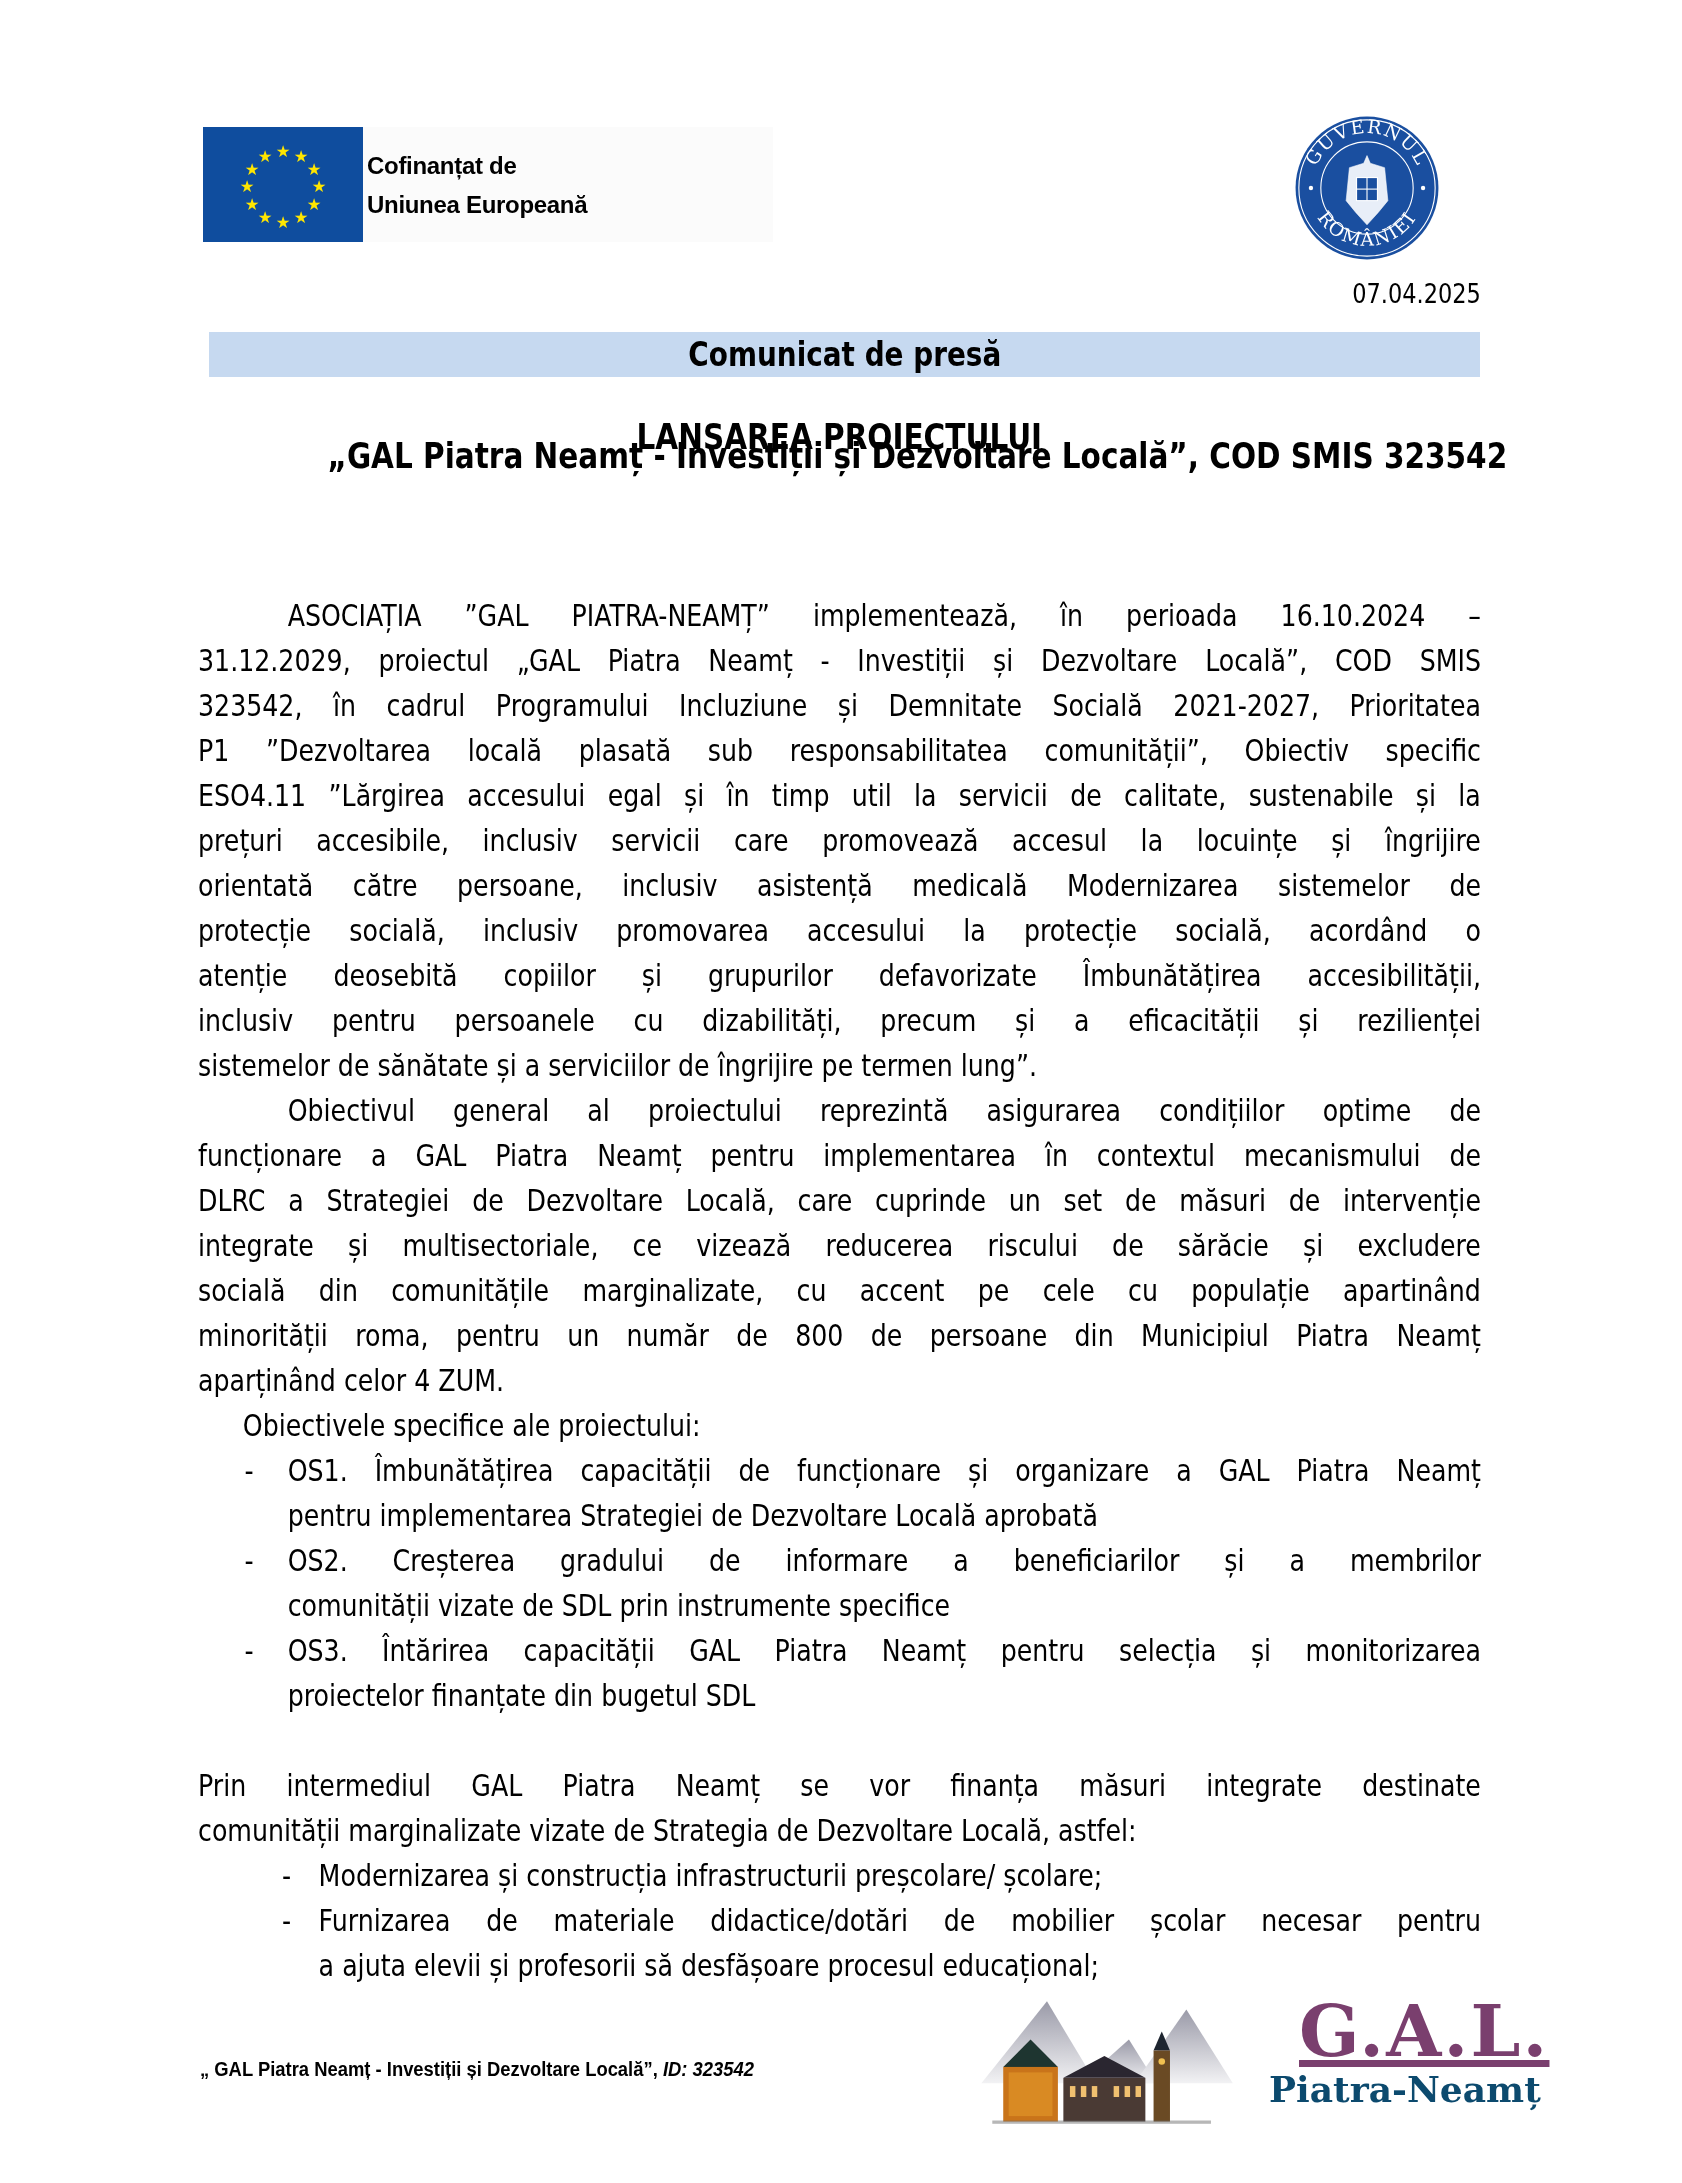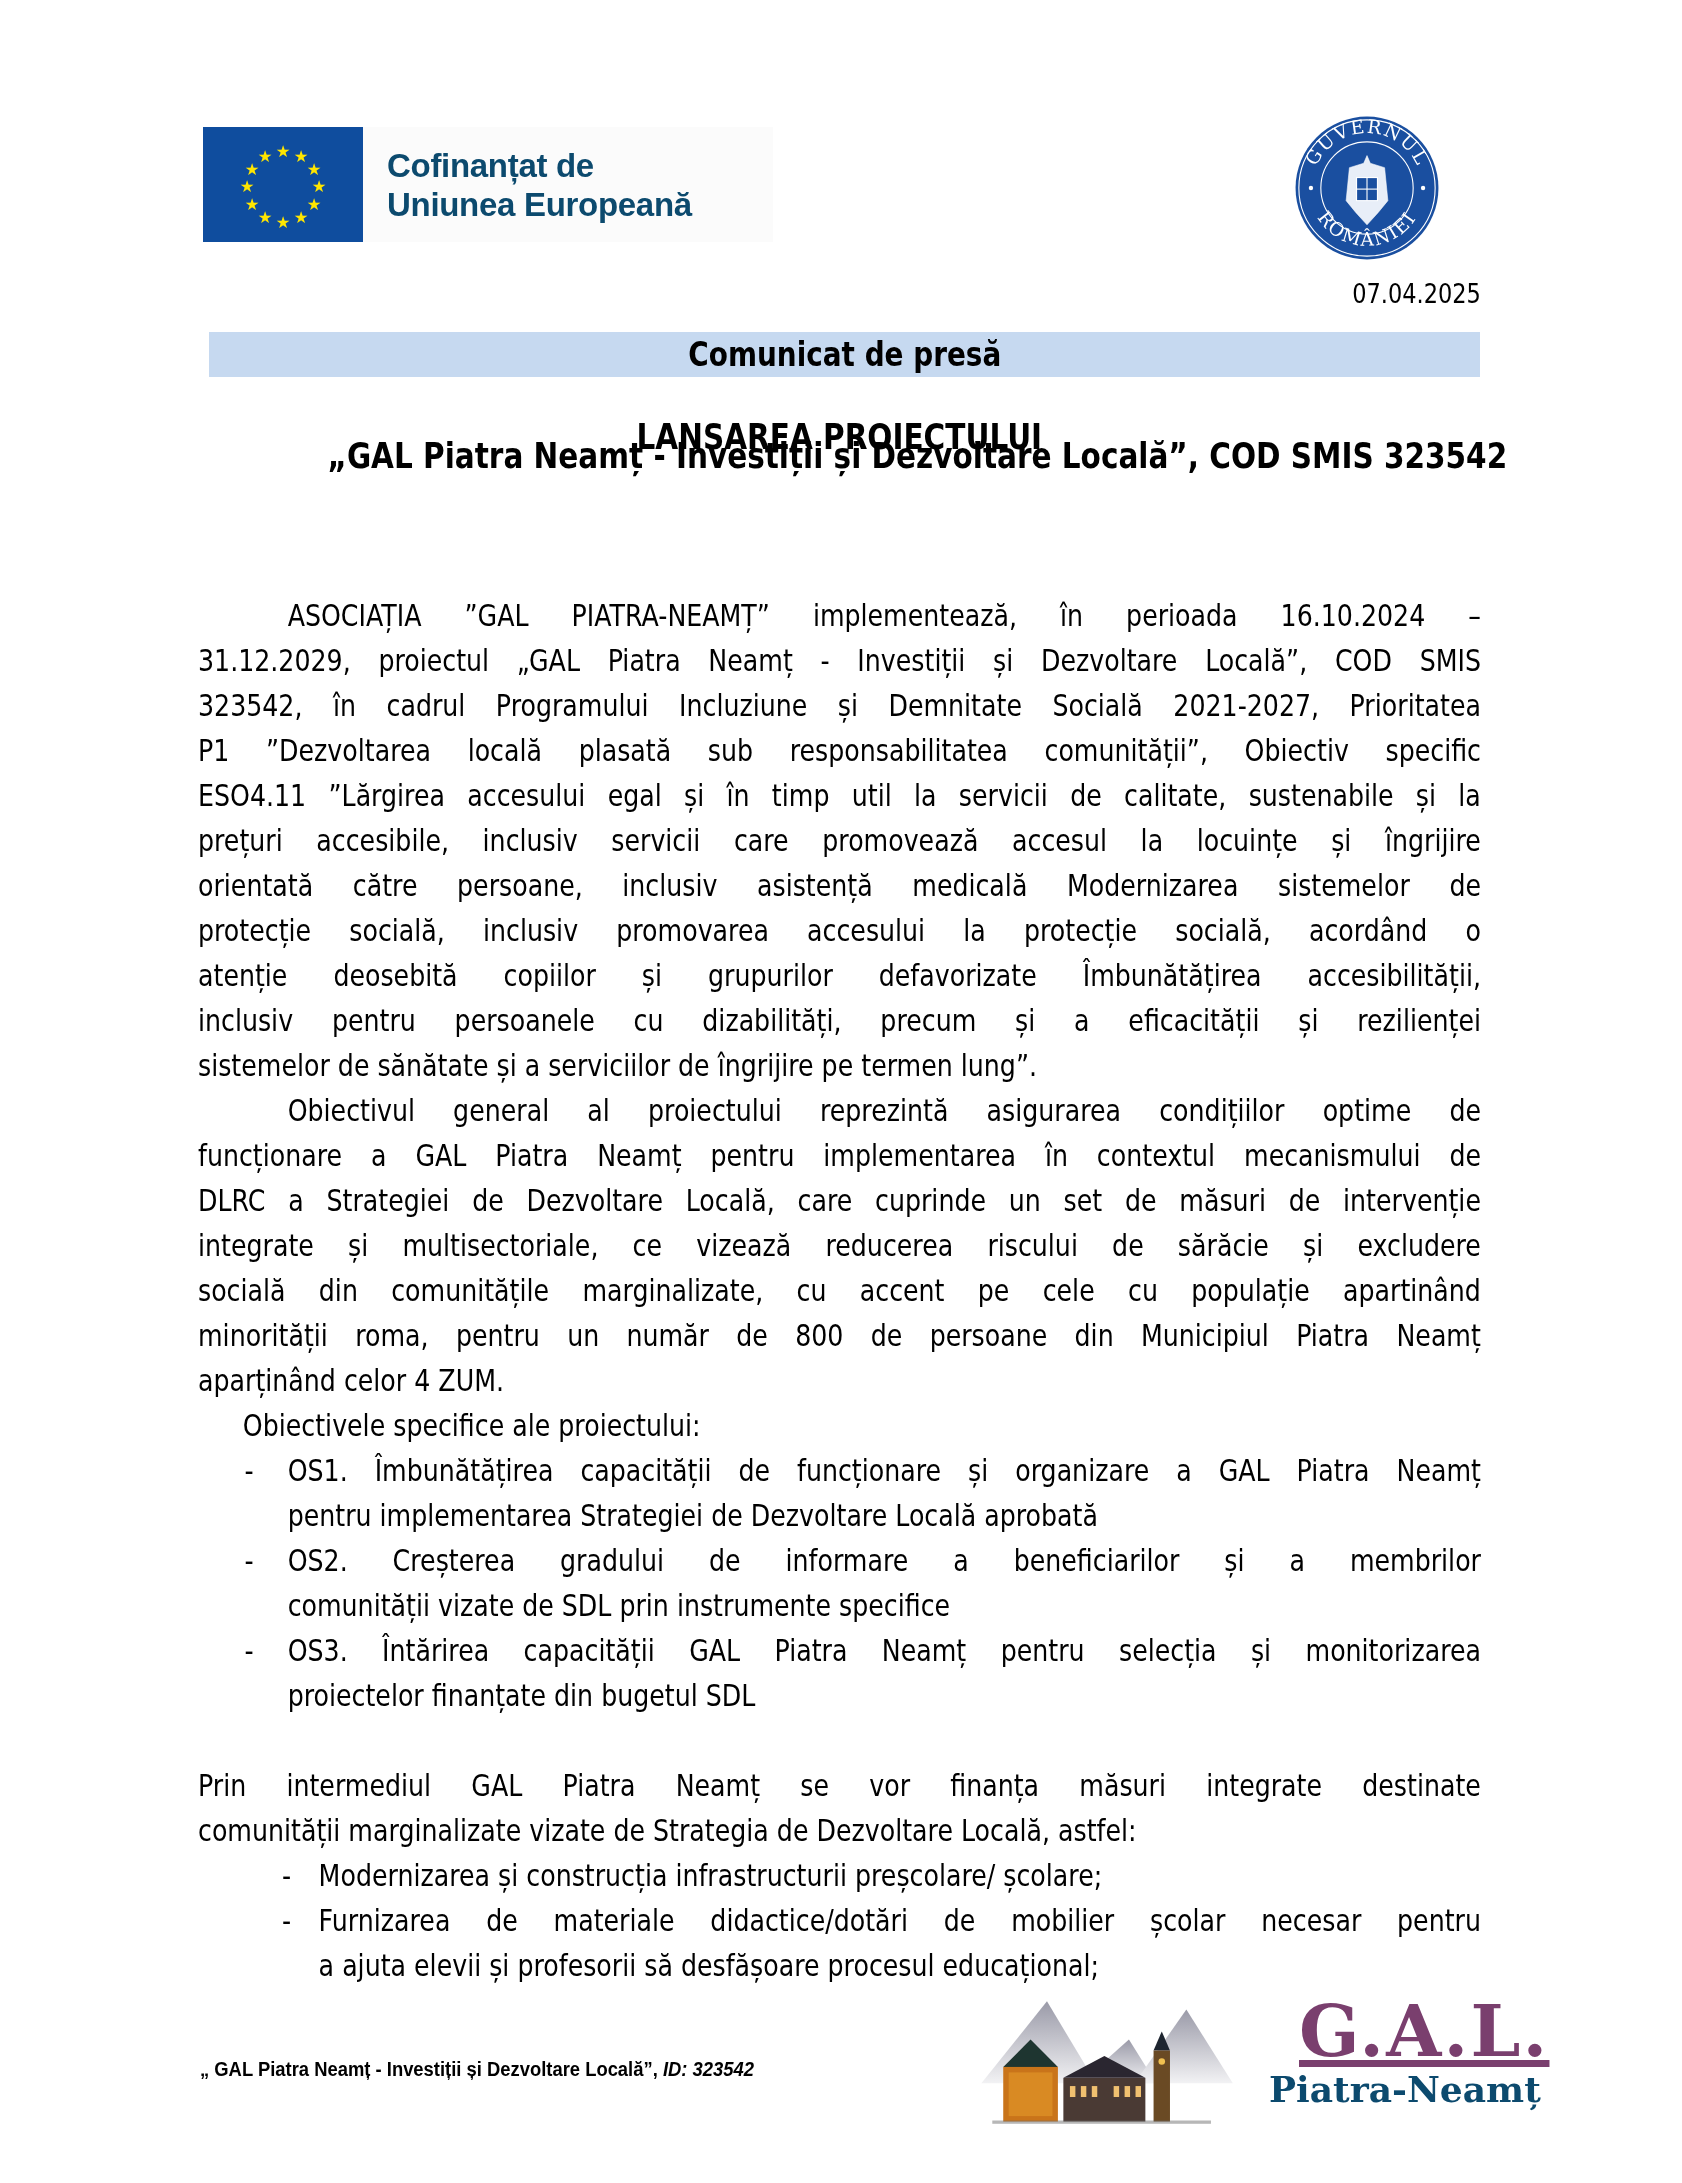--- a/index.html
+++ b/index.html
@@ -3,21 +3,21 @@
 <meta charset="utf-8">
 <style>
   html, body { margin: 0; padding: 0; background: #ffffff; }
   body { width: 1683px; height: 2183px; position: relative; overflow: hidden; font-family: "DejaVu Sans", sans-serif; color: #000; }
   .abs { position: absolute; }
 
   
   #eu-logo { left: 203px; top: 127px; width: 570px; height: 115px; background: #fbfbfb; display: flex; align-items: center; }
   #eu-flag { width: 160px; height: 115px; background: #0f4d9e; position: relative; flex: none; }
   #eu-flag .star { position: absolute; color: #ffe600; font-size: 16.4px; line-height: 16.4px; width: 16.4px; text-align: center; margin-left: -8.2px; margin-top: -8.2px; }
-  #eu-text { margin-left: 24px; color: #0c4a6e; font-family: "Liberation Sans", sans-serif; font-weight: bold; font-size: 33px; line-height: 39px; letter-spacing: -0.3px; }
+  #eu-text { margin-left: 4px; color: #000000; font-family: "Liberation Sans", sans-serif; font-weight: bold; font-size: 24px; line-height: 39px; letter-spacing: -0.3px; }
 
   
   #gov-seal { left: 1295px; top: 116px; width: 144px; height: 144px; }
 
   #date { right: 202px; top: 277px; font-size: 27.4px; line-height: 33px; font-family: "DejaVu Sans", sans-serif; transform: scaleX(0.82); transform-origin: right center; }
 
   #banner { left: 209px; top: 332px; width: 1271px; height: 45px; background: #c6d9f0; display: flex; align-items: center; justify-content: center; }
   #banner span { font-weight: bold; font-size: 34px; line-height: 45px; transform: scaleX(0.82); display: inline-block; }
 
   .title { left: 198px; width: 1283px; text-align: center; font-weight: bold; font-size: 36px; line-height: 35px; }

